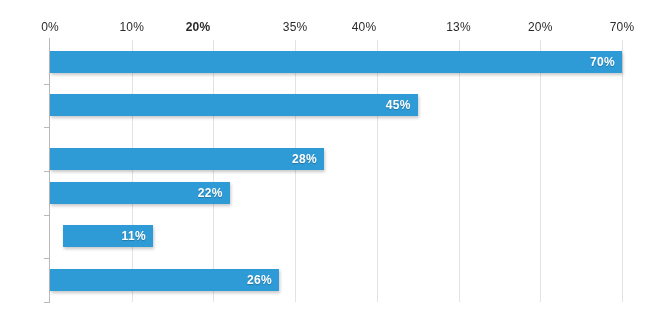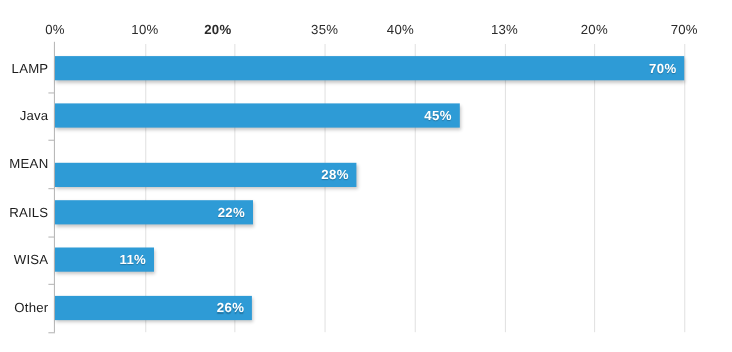--- a/index.html
+++ b/index.html
@@ -135,28 +135,20 @@
       <div class="x-tick-label" style="left: 50px;">0%</div>
       <div class="x-tick-label" style="left: 131.714px;">10%</div>
       <div class="x-tick-label" style="left: 198px; font-weight: bold;">20%</div>
       <div class="x-tick-label" style="left: 295.143px;">35%</div>
       <div class="x-tick-label" style="left: 364px;">40%</div>
       <div class="x-tick-label" style="left: 458.571px;">13%</div>
       <div class="x-tick-label" style="left: 540.286px;">20%</div>
       <div class="x-tick-label" style="left: 622px;">70%</div>
     </div>
 
-  <div class="y-axis-labels">
-      <div class="cat-label" style="top: 0px; height: 43.6667px;">LAMP</div>
-      <div class="cat-label" style="top: 43.6667px; height: 43.6667px;">Java</div>
-      <div class="cat-label" style="top: 87.3333px; height: 43.6667px;">MEAN</div>
-      <div class="cat-label" style="top: 131px; height: 43.6667px;">RAILS</div>
-      <div class="cat-label" style="top: 174.667px; height: 43.6667px;">WISA</div>
-      <div class="cat-label" style="top: 218.333px; height: 43.6667px;">Other</div>
-    </div>
 
   <div class="plot-area">
     <div class="axis-line-y"></div>
   <div class="gridline" style="left: 81.7143px;"></div>
       <div class="gridline" style="left: 163.429px;"></div>
       <div class="gridline" style="left: 245.143px;"></div>
       <div class="gridline" style="left: 326.857px;"></div>
       <div class="gridline" style="left: 408.571px;"></div>
       <div class="gridline" style="left: 490.286px;"></div>
       <div class="gridline" style="left: 572px;"></div>
@@ -178,26 +170,26 @@
         </div>
       </div>
       <div class="y-tick" style="top: 131px;"></div>
       <div class="bar-row" style="top: 131px; height: 43.6667px; padding-left: 46px;">
         <div class="bar" style="width: 179.771px; top: 10.8333px;">
           <span class="bar-value">22%</span>
         </div>
       </div>
       <div class="y-tick" style="top: 174.667px;"></div>
       <div class="bar-row" style="top: 174.667px; height: 43.6667px;">
-        <div class="bar" style="width: 89.8857px; top: 10.8333px;">
+        <div class="bar" style="width: 89.8857px; top: 10.8333px; margin-left: 13px;">
           <span class="bar-value">11%</span>
         </div>
       </div>
       <div class="y-tick" style="top: 218.333px;"></div>
       <div class="bar-row" style="top: 218.333px; height: 43.6667px;">
-        <div class="bar" style="width: 179px; top: 10.8333px;">
+        <div class="bar" style="width: 229px; top: 10.8333px;">
           <span class="bar-value">26%</span>
         </div>
       </div>
       <div class="y-tick" style="top: 262px;"></div>
     </div>
 
 </div>
 
 </body></html>

